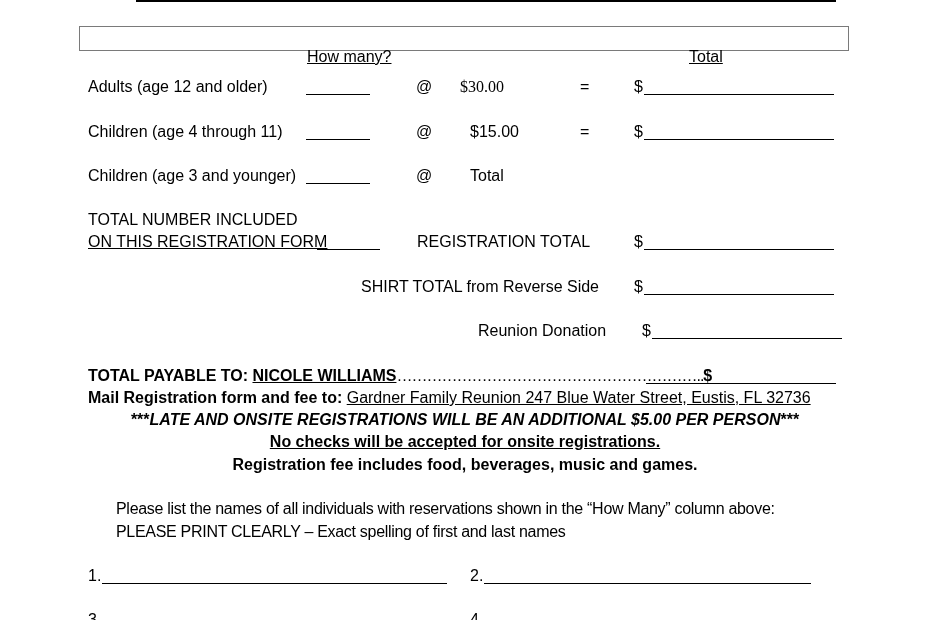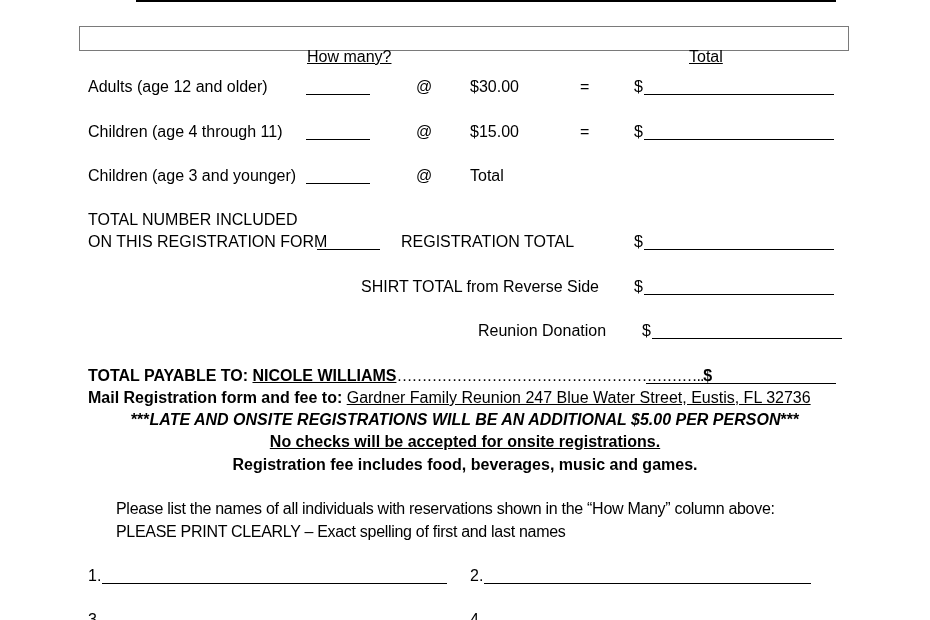--- a/index.html
+++ b/index.html
@@ -21,42 +21,42 @@
 
 <div class="top-rule"></div>
 
 <div class="header-box"></div>
 <div class="abs u" style="left:307px;top:32px;">How many?</div>
 <div class="abs u" style="left:689px;top:32px;">Total</div>
 
 <div class="abs" style="left:88px;top:79px;">Adults (age 12 and older)</div>
 <span class="abs blank" style="left:306px;top:80px;width:64px;"></span>
 <div class="abs" style="left:416px;top:79px;">@</div>
-<div class="abs" style="left:470px;top:79px;">$30.00</div>
+<div class="abs" style="left:460px;top:79px;font-family:Liberation Serif, serif;">$30.00</div>
 <div class="abs" style="left:580px;top:79px;">=</div>
 <div class="abs" style="left:634px;top:79px;">$</div>
 <span class="abs blank" style="left:644px;top:80px;width:190px;"></span>
 
 <div class="abs" style="left:88px;top:124px;">Children (age 4 through 11)</div>
 <span class="abs blank" style="left:306px;top:125px;width:64px;"></span>
 <div class="abs" style="left:416px;top:124px;">@</div>
 <div class="abs" style="left:470px;top:124px;">$15.00</div>
 <div class="abs" style="left:580px;top:124px;">=</div>
 <div class="abs" style="left:634px;top:124px;">$</div>
 <span class="abs blank" style="left:644px;top:125px;width:190px;"></span>
 
 <div class="abs" style="left:88px;top:168px;">Children (age 3 and younger)</div>
 <span class="abs blank" style="left:306px;top:169px;width:64px;"></span>
 <div class="abs" style="left:416px;top:168px;">@</div>
 <div class="abs" style="left:470px;top:168px;">Total</div>
 
 <div class="abs" style="left:88px;top:212px;">TOTAL NUMBER INCLUDED</div>
-<div class="abs" style="left:88px;top:234px;">ON THIS REGISTRATION FORM</div>
+<div class="abs" style="left:88px;top:234px;text-decoration:underline;">ON THIS REGISTRATION FORM</div>
 <span class="abs blank" style="left:317px;top:235px;width:63px;"></span>
-<div class="abs" style="left:401px;top:234px;text-align:right;">REGISTRATION TOTAL</div>
+<div class="abs" style="left:417px;top:234px;text-align:right;">REGISTRATION TOTAL</div>
 <div class="abs" style="left:634px;top:234px;">$</div>
 <span class="abs blank" style="left:644px;top:235px;width:190px;"></span>
 
 <div class="abs" style="left:361px;top:279px;">SHIRT TOTAL from Reverse Side</div>
 <div class="abs" style="left:634px;top:279px;">$</div>
 <span class="abs blank" style="left:644px;top:280px;width:190px;"></span>
 
 <div class="abs" style="left:478px;top:323px;">Reunion Donation</div>
 <div class="abs" style="left:642px;top:323px;">$</div>
 <span class="abs blank" style="left:652px;top:324px;width:190px;"></span>

